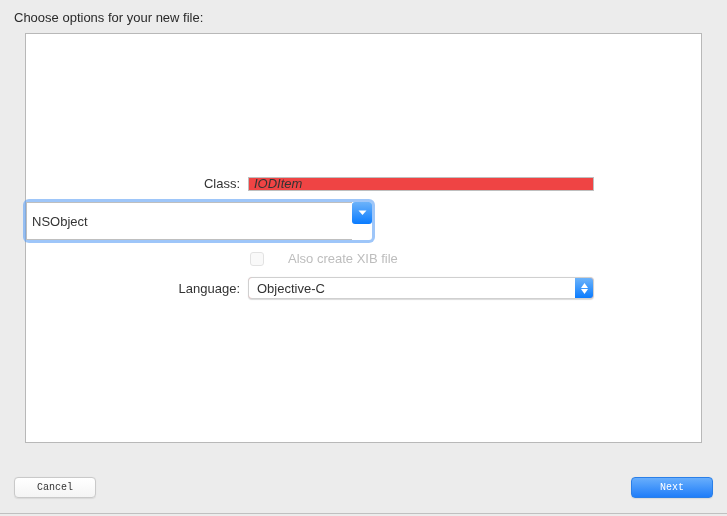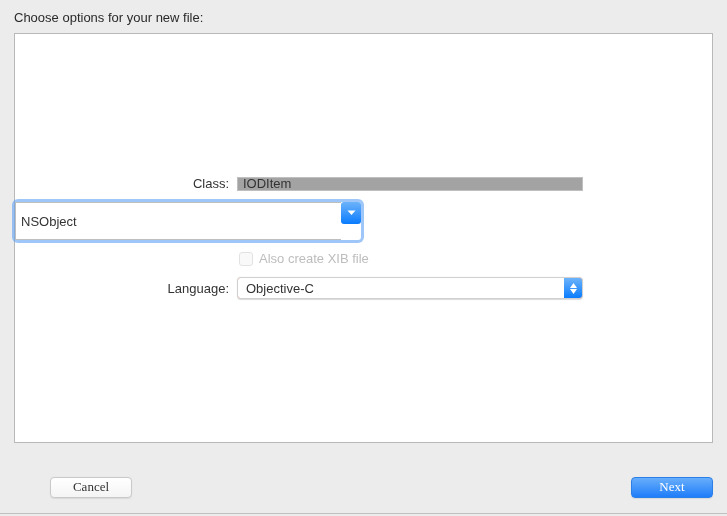--- a/index.html
+++ b/index.html
@@ -17,21 +17,21 @@
       color: #333;
     }
     .header {
       padding: 10px 0 8px 14px;
       font-size: 13px;
       color: #2a2a2a;
     }
     .content-panel {
       background: #ffffff;
       border: 1px solid #b8b8b8;
-      margin: 0 14px;
+      margin: 0 25px;
       height: 410px;
       position: relative;
     }
     .form-area {
       position: absolute;
       top: 142px;
       left: 0;
       right: 0;
       display: flex;
       flex-direction: column;
@@ -54,23 +54,24 @@
       align-items: center;
     }
     .text-input {
       width: 100%;
       height: 14px;
       border: 1px solid #bfbfbf;
       border-radius: 0;
       padding: 2px 5px;
       font-size: 13px;
       font-family: inherit;
-      background: #a3a3a3;
+      background: #ef4444;
       color: #333;
       outline: none;
+      font-style: italic;
     }
     .combo-wrap {
       width: 100%;
       display: flex;
       position: relative;
     }
     .combo-wrap.focused {
       box-shadow: 0 0 0 3px rgba(94, 160, 245, 0.6);
       border-radius: 3px;
     }
@@ -99,21 +100,21 @@
       cursor: pointer;
     }
     .combo-button svg {
       width: 9px;
       height: 6px;
       fill: #fff;
     }
     .checkbox-row {
       display: flex;
       align-items: center;
-      gap: 6px;
+      gap: 24px;
       padding-left: 2px;
     }
     .checkbox {
       width: 14px;
       height: 14px;
       border: 1px solid #cfcfcf;
       border-radius: 3px;
       background: #f6f6f6;
     }
     .checkbox.disabled {
@@ -164,27 +165,26 @@
       display: flex;
       align-items: center;
       padding: 0 14px;
     }
     .btn {
       height: 21px;
       min-width: 82px;
       border: 1px solid #c9c9c9;
       border-radius: 4px;
       background: linear-gradient(to bottom, #ffffff, #f4f4f4);
-      font-size: 13px;
-      font-family: Liberation Serif, serif;
+      font-size: 10px;
+      font-family: Liberation Mono, monospace;
       color: #333;
       cursor: pointer;
       padding: 0 14px;
       box-shadow: 0 0.5px 1px rgba(0,0,0,0.08);
-      margin-left: 36px;
     }
     .btn-primary {
       background: linear-gradient(to bottom, #68aefc, #1f7df9);
       border: 1px solid #2a7fe8;
       color: #fff;
     }
     .footer-spacer {
       flex: 1;
     }
     .footer-gap {

